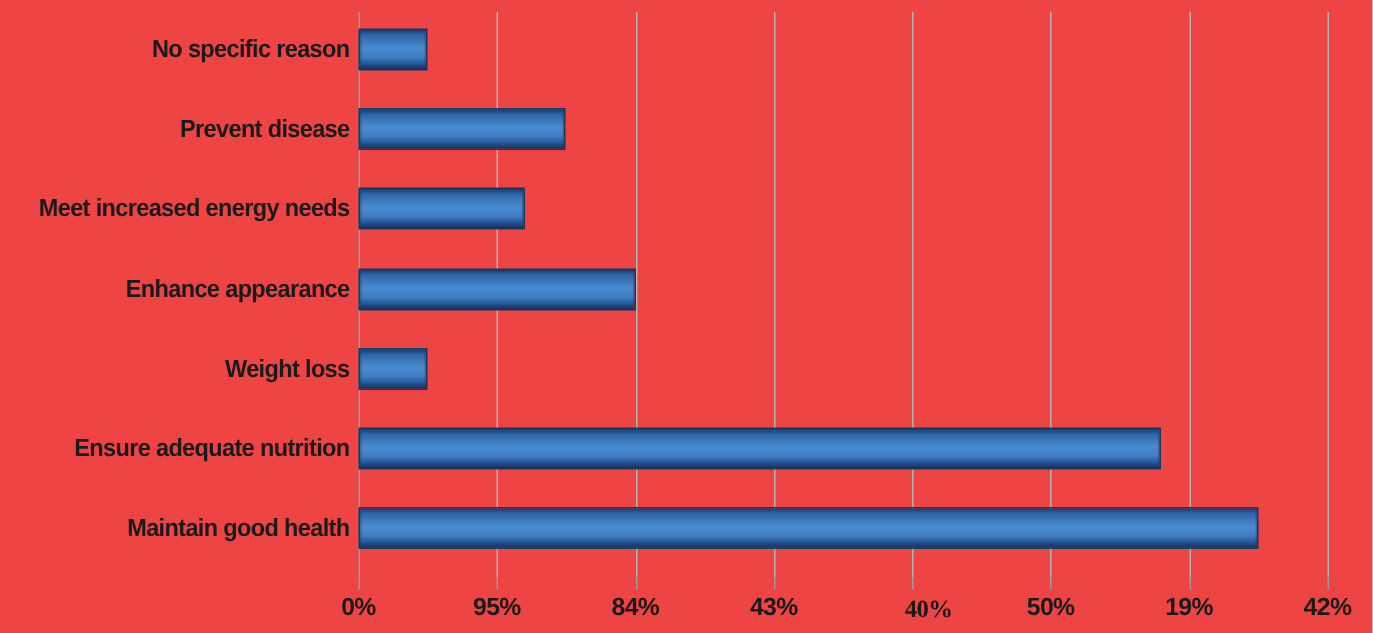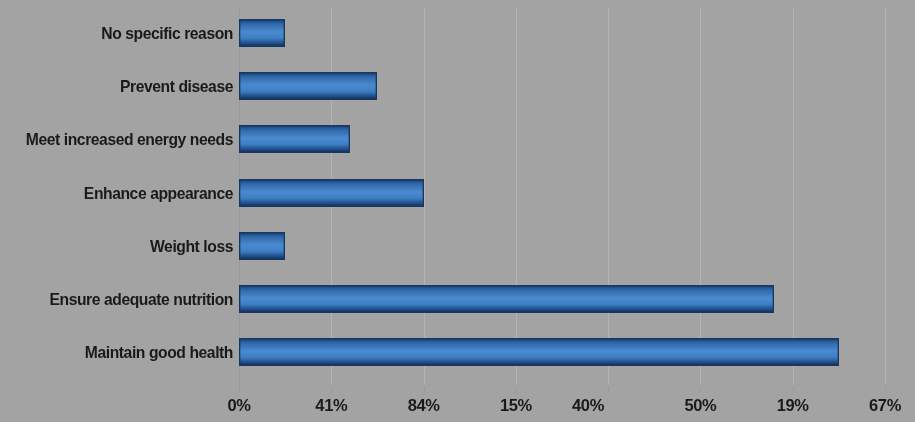--- a/index.html
+++ b/index.html
@@ -11,21 +11,21 @@
     width: 915px;
     height: 422px;
     overflow: hidden;
     font-family: "Liberation Sans", sans-serif;
   }
 
   #chart-root {
     position: relative;
     width: 915px;
     height: 422px;
-    background: #a3a3a3;
+    background: #ef4444;
   }
 
   
   #category-axis {
     position: absolute;
     left: 0;
     top: 0;
     width: 233px;
     height: 385px;
   }
@@ -143,28 +143,28 @@
         <div class="bar" title="Weight loss: 5%" style="left: 0px; width: 46.1429px; top: 223.8px;"></div>
         <div class="bar" title="Ensure adequate nutrition: 58%" style="left: 0px; width: 535.257px; top: 277px;"></div>
         <div class="bar" title="Maintain good health: 65%" style="left: 0px; width: 599.857px; top: 330.2px;"></div>
       </div>
   </div>
 
   <div id="value-axis">
       <div class="tick-mark" style="left: 0px;"></div>
       <div class="tick-label" style="left: 0px;">0%</div>
       <div class="tick-mark" style="left: 92.2857px;"></div>
-      <div class="tick-label" style="left: 92.2857px;">41%</div>
+      <div class="tick-label" style="left: 92.2857px;">95%</div>
       <div class="tick-mark" style="left: 184.571px;"></div>
       <div class="tick-label" style="left: 184.571px;">84%</div>
       <div class="tick-mark" style="left: 276.857px;"></div>
-      <div class="tick-label" style="left: 276.857px;">15%</div>
+      <div class="tick-label" style="left: 276.857px;">43%</div>
       <div class="tick-mark" style="left: 369.143px;"></div>
-      <div class="tick-label" style="left: 349px;">40%</div>
+      <div class="tick-label" style="left: 380px; font-family: Liberation Serif, serif;">40%</div>
       <div class="tick-mark" style="left: 461.429px;"></div>
       <div class="tick-label" style="left: 461.429px;">50%</div>
       <div class="tick-mark" style="left: 553.714px;"></div>
       <div class="tick-label" style="left: 553.714px;">19%</div>
       <div class="tick-mark" style="left: 646px;"></div>
-      <div class="tick-label" style="left: 646px;">67%</div>
+      <div class="tick-label" style="left: 646px;">42%</div>
     </div>
 
 </div>
 
 </body></html>

